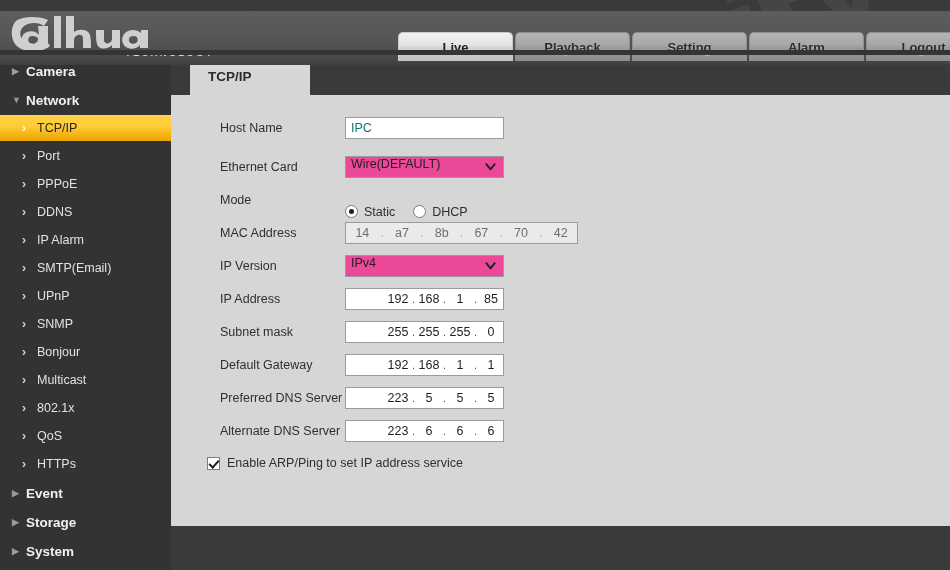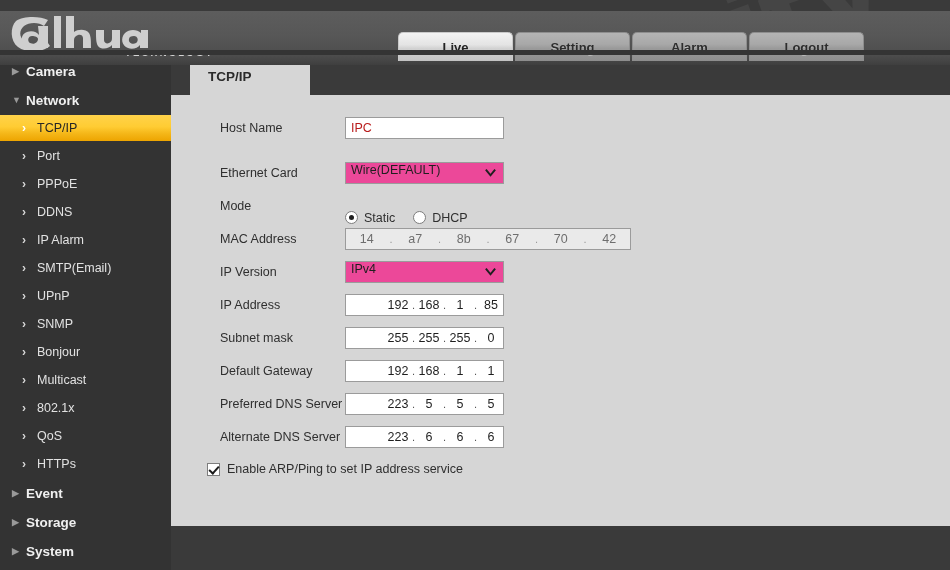--- a/index.html
+++ b/index.html
@@ -180,35 +180,35 @@
     width: 779px;
     padding: 20px 0 0 0;
   }
   .row {
     display: flex;
     align-items: center;
     height: 25px;
     margin-bottom: 8px;
     padding-left: 49px;
   }
-  .row.spacer-after { margin-bottom: 20px; }
+  .row.spacer-after { margin-bottom: 14px; }
   .lbl {
     width: 125px;
     font-size: 12.5px;
     color: #2f2f2f;
     flex: none;
   }
 
   .txt {
     width: 159px;
     height: 22px;
     border: 1px solid #9b9b9b;
     background: #ffffff;
     font-size: 12.5px;
-    color: #b91c1c;
+    color: #0f766e;
     padding: 0 5px;
     line-height: 20px;
     font-family: "Liberation Sans", sans-serif;
   }
 
   .sel {
     position: relative;
     width: 159px;
     height: 22px;
     border: 1px solid #9b9b9b;
@@ -231,21 +231,21 @@
   .segbox {
     height: 22px;
     border: 1px solid #9b9b9b;
     background: #ffffff;
     display: flex;
     align-items: center;
     font-size: 12.5px;
     color: #1f1f1f;
   }
   .segbox.ip { width: 159px; padding-left: 40px; }
-  .segbox.mac { width: 286px; background: #eaeaea; color: #6e6e6e; }
+  .segbox.mac { width: 233px; background: #eaeaea; color: #6e6e6e; }
   .segbox .seg {
     flex: 1;
     text-align: center;
     line-height: 20px;
   }
   .segbox .dot {
     width: 7px;
     text-align: center;
     color: #555;
     font-size: 11px;
@@ -334,20 +334,21 @@
         <rect x="46" y="2" width="7" height="32"></rect>
         <path d="M58 2 L 66 2 L 66 18 C 70 15, 78 15, 81 19 C 83 22, 83 27, 83 34 L 75 34 L 75 24 C 75 21, 72 20, 70 21 C 68 22, 66 23, 66 26 L 66 34 L 58 34 Z"></path>
         <path d="M88 16 L 96 16 L 96 26 C 96 29, 99 30, 101 29 C 103 28, 104 27, 104 24 L 104 16 L 112 16 L 112 34 L 104 34 L 104 31 C 101 35, 93 36, 90 32 C 88 29, 88 24, 88 16 Z"></path>
         <path d="M133 19 C 129 15, 121 15, 117 19 C 112 24, 114 32, 120 34 C 124 36, 130 34, 132 31 L 132 34 L 140 34 L 140 16 L 133 16 Z M 126 22 C 130 22, 131 27, 128 29 C 125 31, 120 29, 121 25 C 121 23, 123 22, 126 22 Z"></path>
       </g>
       <text x="117" y="42" font-family="Liberation Sans, sans-serif" font-size="9.5" font-weight="bold" letter-spacing="2.2" fill="#d5d5d5">TECHNOLOGY</text>
     </svg>
   </div>
   <div id="tabs">
       <div class="tab active">Live</div>
+      <div class="tab">Playback</div>
       <div class="tab">Setting</div>
       <div class="tab">Alarm</div>
       <div class="tab">Logout</div>
     </div>
 </div>
 <div id="header-underline"></div>
 
 <div id="watermark">
   <div class="wm-text wm1">Ali Security Store</div>
   <div class="wm-text wm2">Ali Security</div>

